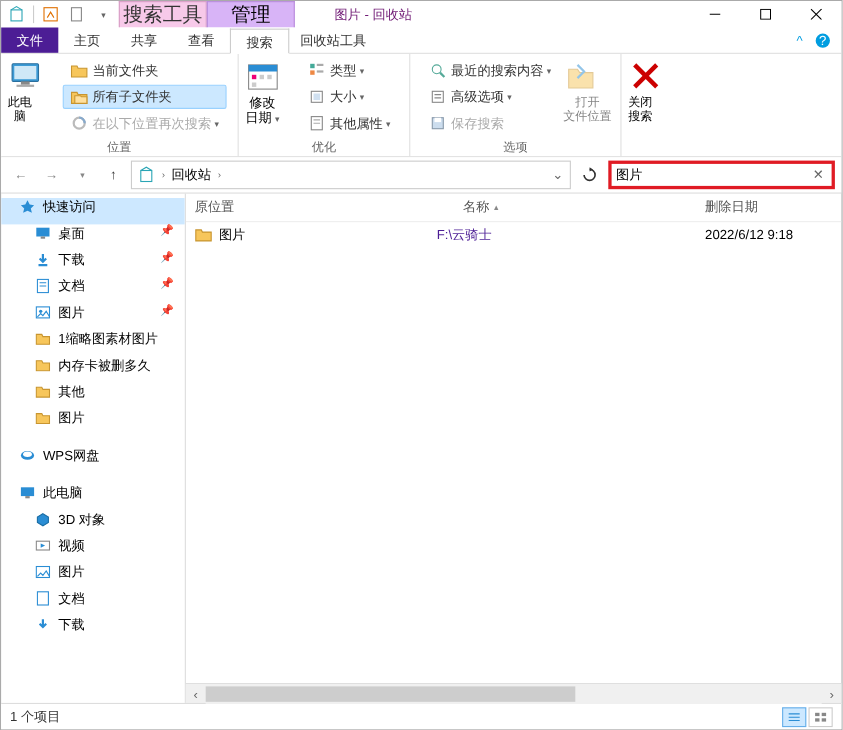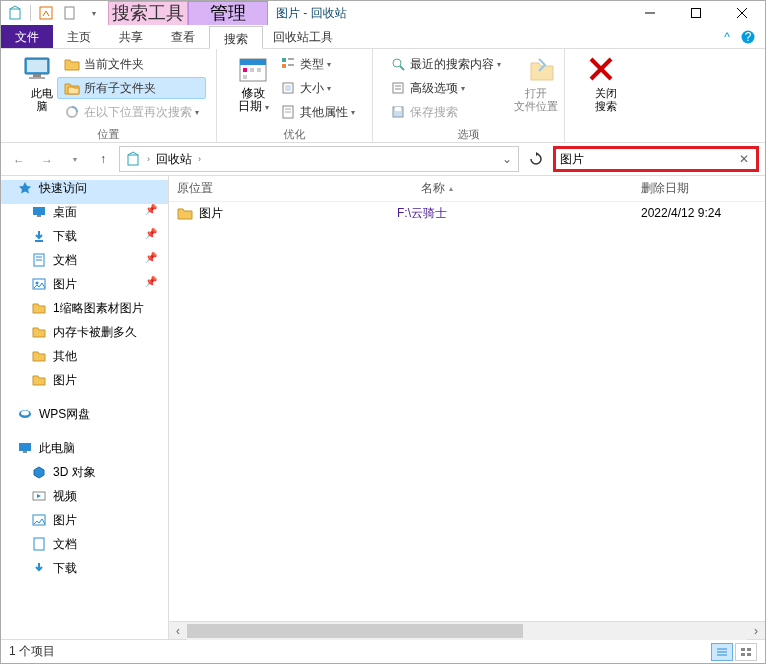--- a/index.html
+++ b/index.html
@@ -6,37 +6,37 @@
 body{width:766px;height:664px;background:#fff;overflow:hidden;border:1px solid #aaa;display:flex;flex-direction:column}
 
 .titlebar{height:24px;display:flex;align-items:center;background:#fff}
 .qat{display:flex;align-items:center;height:100%;padding:0 2px}
 .qat .qbtn{width:22px;height:22px;display:flex;align-items:center;justify-content:center;margin:0 1px;border:1px solid transparent}
 .qat .divider{width:1px;height:16px;background:#ccc;margin:0 3px}
 .ctx-tabs{display:flex;height:100%}
 .ctx-tab{width:80px;text-align:center;line-height:23px;border:1px solid #ccc;border-bottom:none;font-size:18px}
 .ctx-search{background:#f7c9e9;border-color:#d89ec6;color:#333}
 .ctx-mgmt{background:#d8b4f7;border-color:#b98ddb}
-.title-text{flex:1;text-align:left;padding-left:8px;font-size:12px;color:#0c4a6e}
+.title-text{flex:1;text-align:left;padding-left:36px;font-size:12px;color:#701a75}
 .win-ctrl{display:flex}
 .win-btn{width:46px;height:24px;display:flex;align-items:center;justify-content:center}
 
 .tabbar{height:24px;display:flex;align-items:center;border-bottom:1px solid #ddd;background:#fff}
 .tab{padding:0 14px;height:100%;line-height:24px;font-size:12px;color:#333}
 .tab.file{background:#4c1d95;color:#fff}
 .tab.active{border:1px solid #ccc;border-bottom:1px solid #fff;background:#fff;position:relative;top:1px}
 .tab.recycle{padding:0 10px}
 .tabbar .spacer{flex:1}
 .tabbar .help{width:20px;text-align:center;color:#009de0;margin-right:4px}
 
 .ribbon{height:94px;background:#fff;border-bottom:1px solid #ddd;display:flex}
 .group{display:flex;flex-direction:column;align-items:center;border-right:1px solid #e0e0e0;padding:2px 6px 0 6px}
 .group-body{flex:1;display:flex;align-items:flex-start}
 .group-label{font-size:11px;color:#666;height:16px;line-height:16px}
-.bigbtn{display:flex;flex-direction:column;align-items:flex-end;width:46px;padding:2px 0}
+.bigbtn{display:flex;flex-direction:column;align-items:flex-start;width:46px;padding:2px 0}
 .bigbtn .ico{width:32px;height:32px;display:flex;align-items:center;justify-content:center}
 .bigbtn .txt{font-size:11px;text-align:center;line-height:13px;margin-top:2px}
 .stack{display:flex;flex-direction:column;gap:2px;padding:2px 4px}
 .sbtn{display:flex;align-items:center;height:22px;padding:0 6px;border:1px solid transparent;border-radius:2px;font-size:12px;color:#333;white-space:nowrap}
 .sbtn.sel{background:#cce8ff;border-color:#99d1ff}
 .sbtn .si{width:16px;height:16px;margin-right:4px;display:flex;align-items:center;justify-content:center}
 .sbtn.dis{color:#aaa}
 .drop{font-size:8px;margin-left:3px;color:#666}
 
 .navbar{height:32px;display:flex;align-items:center;padding:2px 6px;gap:4px;background:#fff}
@@ -512,21 +512,21 @@
       <div class="row">
         <div class="cell name">
             <span>
               <svg width="16" height="14">
                 <path d="M1 3h5l1 2h8v8H1z" fill="#f7c65b" stroke="#c89530"></path>
               </svg>
             </span>
             <span>图片</span>
           </div>
         <div class="cell orig">F:\云骑士</div>
-        <div class="cell date">2022/4/12 9:24</div>
+        <div class="cell date">2022/6/12 9:18</div>
       </div>
     </div>
     <div class="hscroll">
       <div class="hsbtn">‹</div>
       <div class="track">
           <div class="thumb"></div>
         </div>
       <div class="hsbtn">›</div>
     </div>
   </div>

